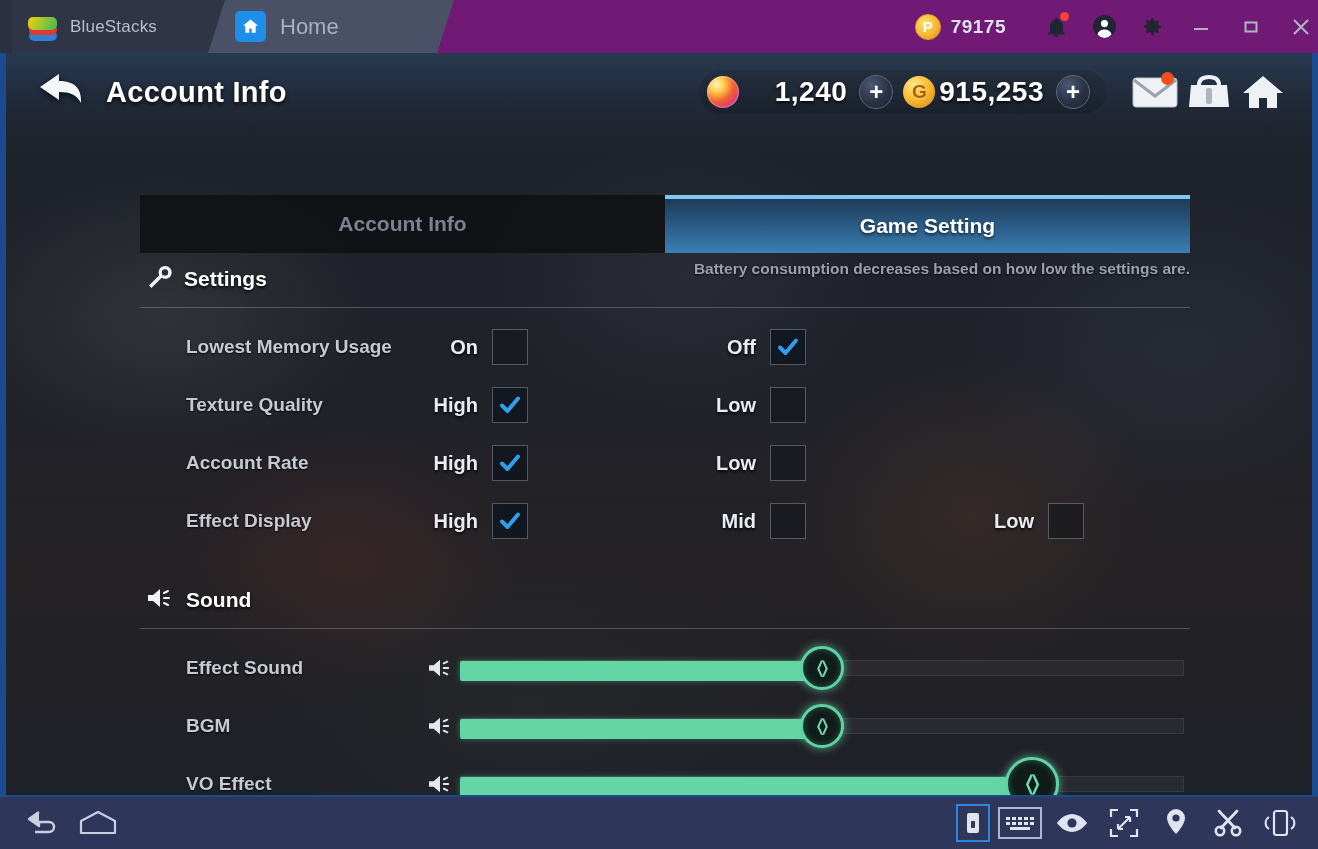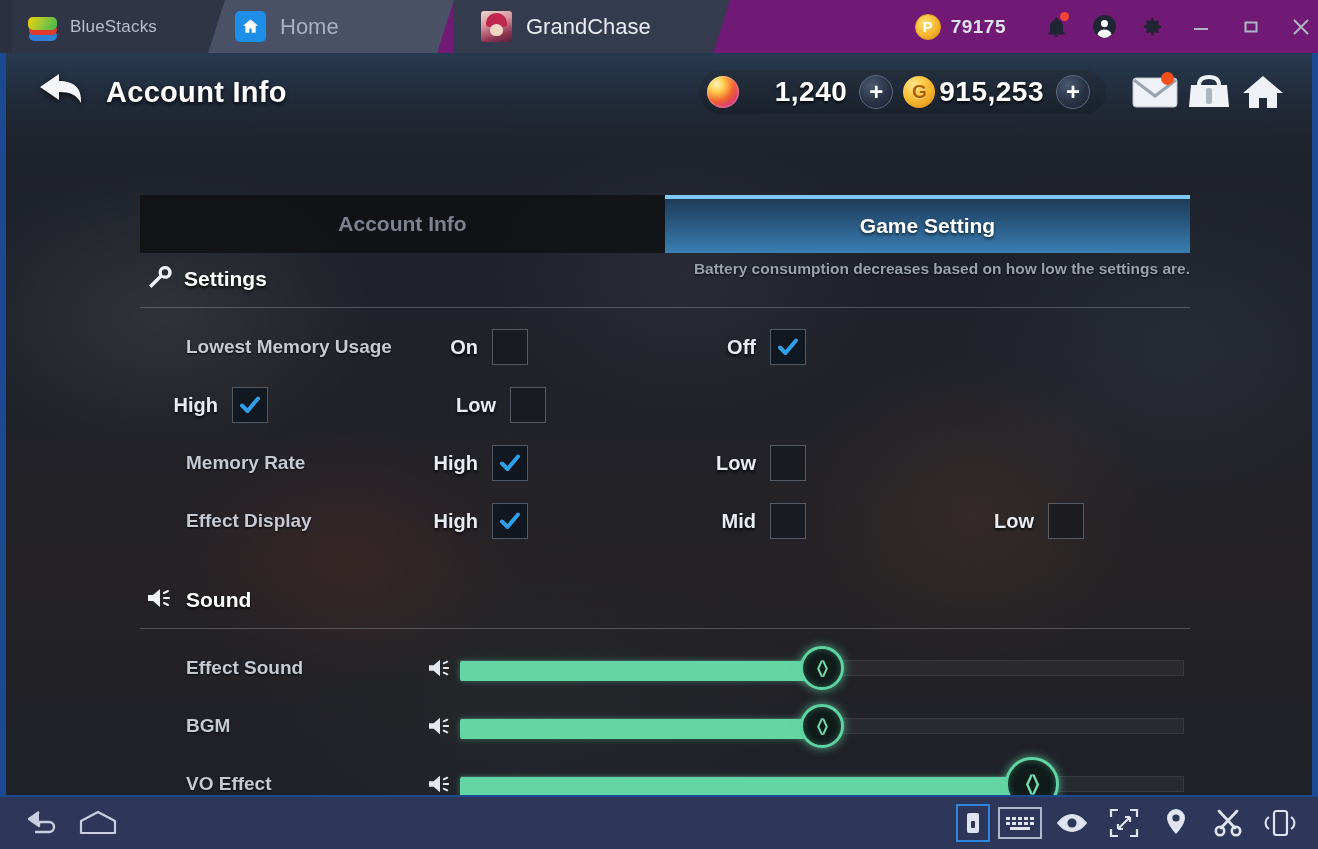--- a/index.html
+++ b/index.html
@@ -279,24 +279,20 @@
 
     <div class="tb-tab home">
       <span class="home-ic">
         <svg width="19" height="19" viewBox="0 0 24 24">
             <path d="M12 3 2.5 11h3v9h5v-5.5h3V20h5v-9h3z" fill="#ffffff"></path>
           </svg>
       </span>
       <span class="tb-tab-label">Home</span>
     </div>
 
-    <div class="tb-tab game">
-      <span class="gc-ic"></span>
-      <span class="tb-tab-label">GrandChase</span>
-    </div>
 
     <div class="tb-right">
       <div class="points">
         <span class="coin-p">P</span>
         <span class="points-val">79175</span>
       </div>
 
       <div class="tb-btn">
         <svg width="24" height="24" viewBox="0 0 24 24">
             <path d="M12 22a2.2 2.2 0 0 0 2.2-2.1H9.8A2.2 2.2 0 0 0 12 22zm7-5.3v-5.2c0-3.3-1.8-6-4.8-6.7v-.7a1.7 1.7 0 1 0-3.4 0v.7C7.8 5.5 6 8.2 6 11.5v5.2l-1.8 1.8v.9h16.6v-.9z" fill="#1f2533"></path>
@@ -416,38 +412,39 @@
             <span class="opt-label" style="width:92px">Off</span>
             <span class="cbox checked">
               <svg class="tick" width="24" height="24" viewBox="0 0 24 24">
                   <path d="M4 12.5 9.5 18 20 5.5" stroke="#2e9fe8" stroke-width="4" fill="none" stroke-linecap="round" stroke-linejoin="round"></path>
                 </svg>
             </span>
           </span>
         </div>
 
         <div class="row">
+          <span class="row-label">Texture Quality</span>
           <span class="opt">
             <span class="opt-label" style="width:92px">High</span>
             <span class="cbox checked">
               <svg class="tick" width="24" height="24" viewBox="0 0 24 24">
                   <path d="M4 12.5 9.5 18 20 5.5" stroke="#2e9fe8" stroke-width="4" fill="none" stroke-linecap="round" stroke-linejoin="round"></path>
                 </svg>
             </span>
           </span>
           <span class="opt" style="margin-left:150px">
             <span class="opt-label" style="width:92px">Low</span>
             <span class="cbox">
               
             </span>
           </span>
         </div>
 
         <div class="row">
-          <span class="row-label">Memory Rate</span>
+          <span class="row-label">Account Rate</span>
           <span class="opt">
             <span class="opt-label" style="width:92px">High</span>
             <span class="cbox checked">
               <svg class="tick" width="24" height="24" viewBox="0 0 24 24">
                   <path d="M4 12.5 9.5 18 20 5.5" stroke="#2e9fe8" stroke-width="4" fill="none" stroke-linecap="round" stroke-linejoin="round"></path>
                 </svg>
             </span>
           </span>
           <span class="opt" style="margin-left:150px">
             <span class="opt-label" style="width:92px">Low</span>

